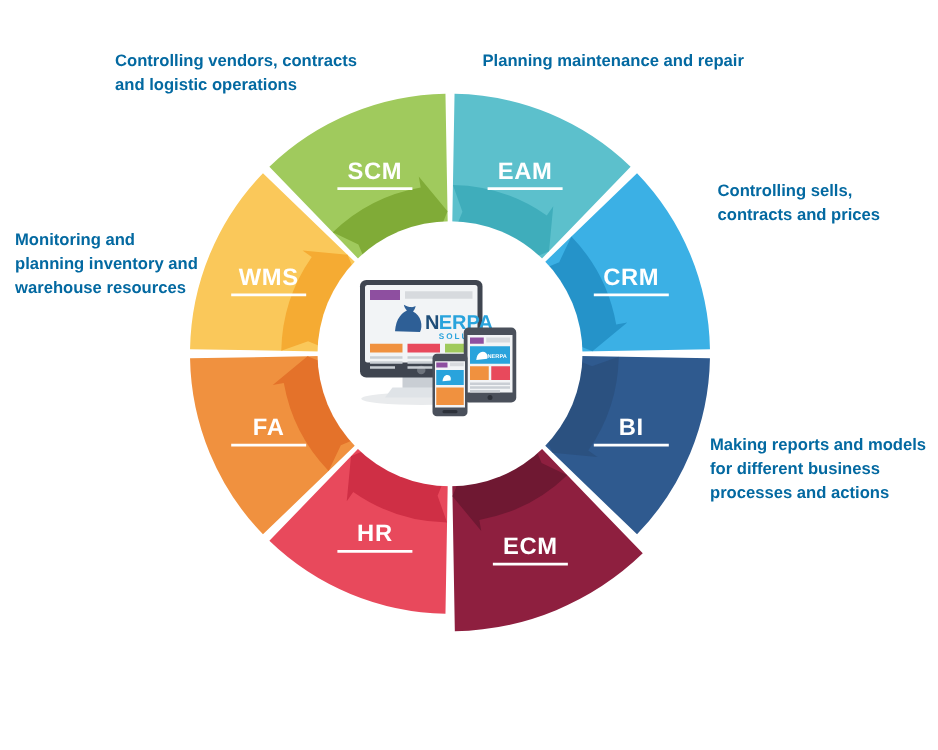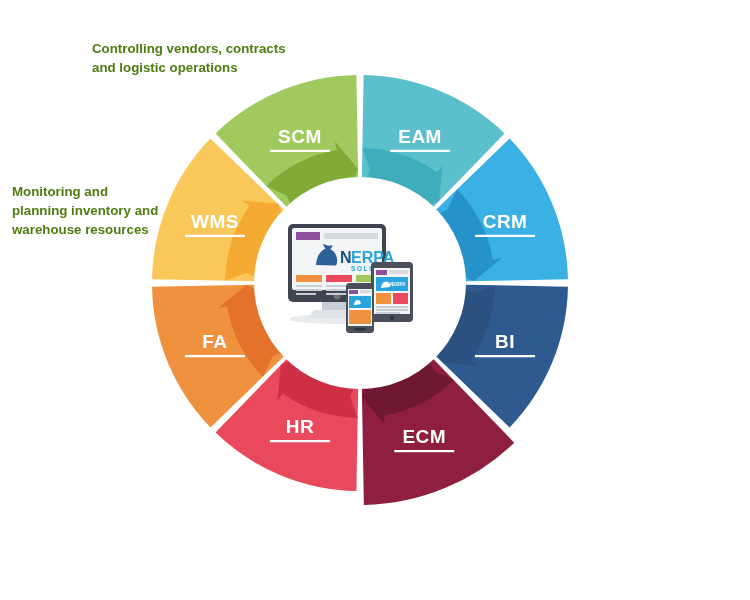--- a/index.html
+++ b/index.html
@@ -32,21 +32,21 @@
     font-size: 19px;
     fill: #ffffff;
     letter-spacing: 0.5px;
   }
   .seg-underline {
     stroke: #ffffff;
     stroke-width: 2.2;
   }
   .callout {
     position: absolute;
-    color: #4d7c0f;
+    color: #0369a1;
     font-family: "Liberation Sans", sans-serif;
     font-size: 13.3px;
     font-weight: bold;
     line-height: 1.42;
     white-space: pre-line;
   }
   
   #c-scm { left: 92px;  top: 40px;  width: 250px; }
   #c-eam { left: 386px; top: 40px;  width: 260px; }
   #c-crm { left: 574px; top: 144px; width: 170px; }
@@ -179,17 +179,23 @@
       <rect x="360" y="290" width="11" height="3" fill="#d7dade"></rect>
       <rect x="349" y="296" width="22" height="12" fill="#29a3dc"></rect>
       <path d="M354 305 c0.2,-2.4 1,-4 2.4,-4.7 c1.2,-0.6 2.5,-0.4 3.3,0.4 c0.9,0.9 1.2,2.3 0.8,3.6 z" fill="#ffffff"></path>
       <rect x="349" y="310" width="22" height="14" fill="#f0913f"></rect>
       <rect x="354" y="328" width="12" height="2.5" rx="1.2" fill="#2c313a"></rect>
     </g>
   </svg>
 
   <div class="callout" id="c-scm">Controlling vendors, contracts
 and logistic operations</div>
+  <div class="callout" id="c-eam">Planning maintenance and repair</div>
+  <div class="callout" id="c-crm">Controlling sells,
+contracts and prices</div>
+  <div class="callout" id="c-bi">Making reports and models
+for different business
+processes and actions</div>
   <div class="callout" id="c-wms">Monitoring and
 planning inventory and
 warehouse resources</div>
 
 </div>
 
 </body></html>

